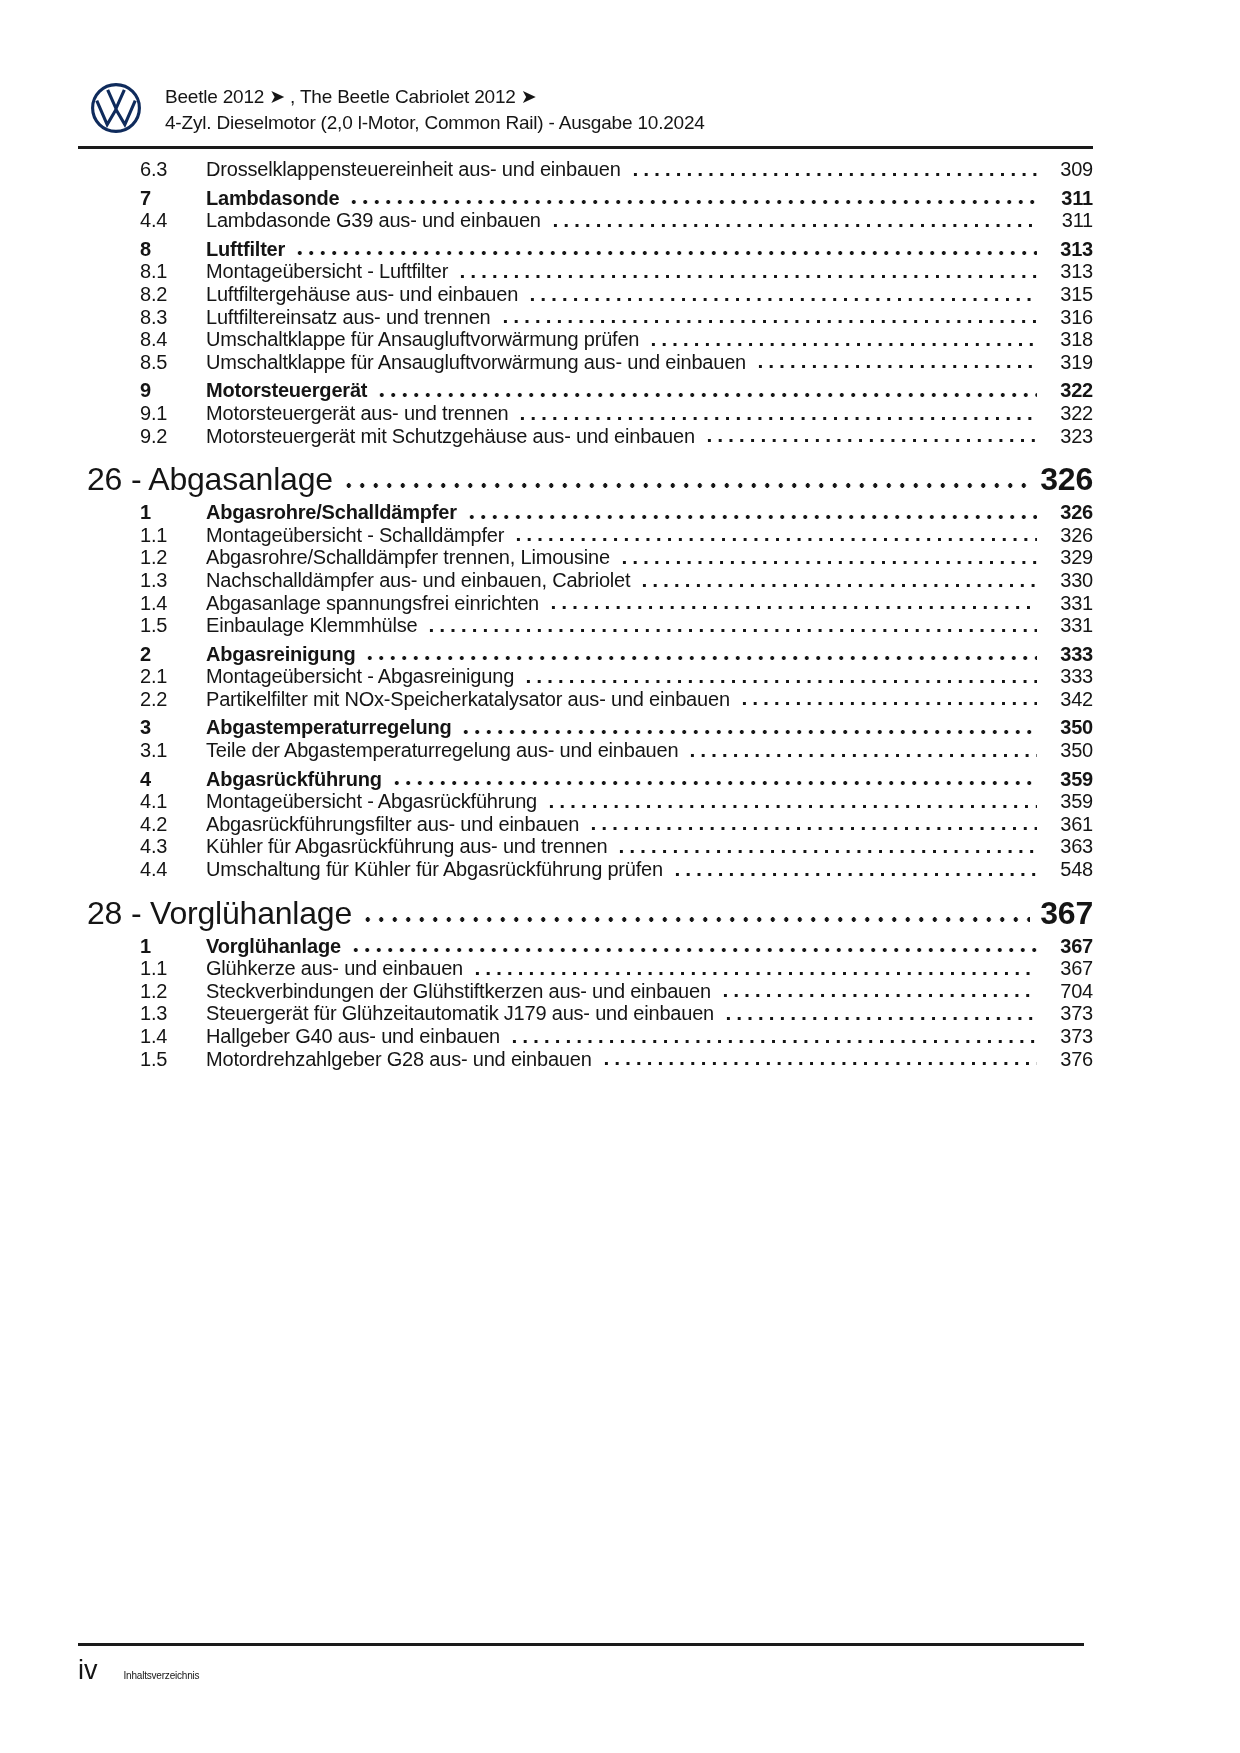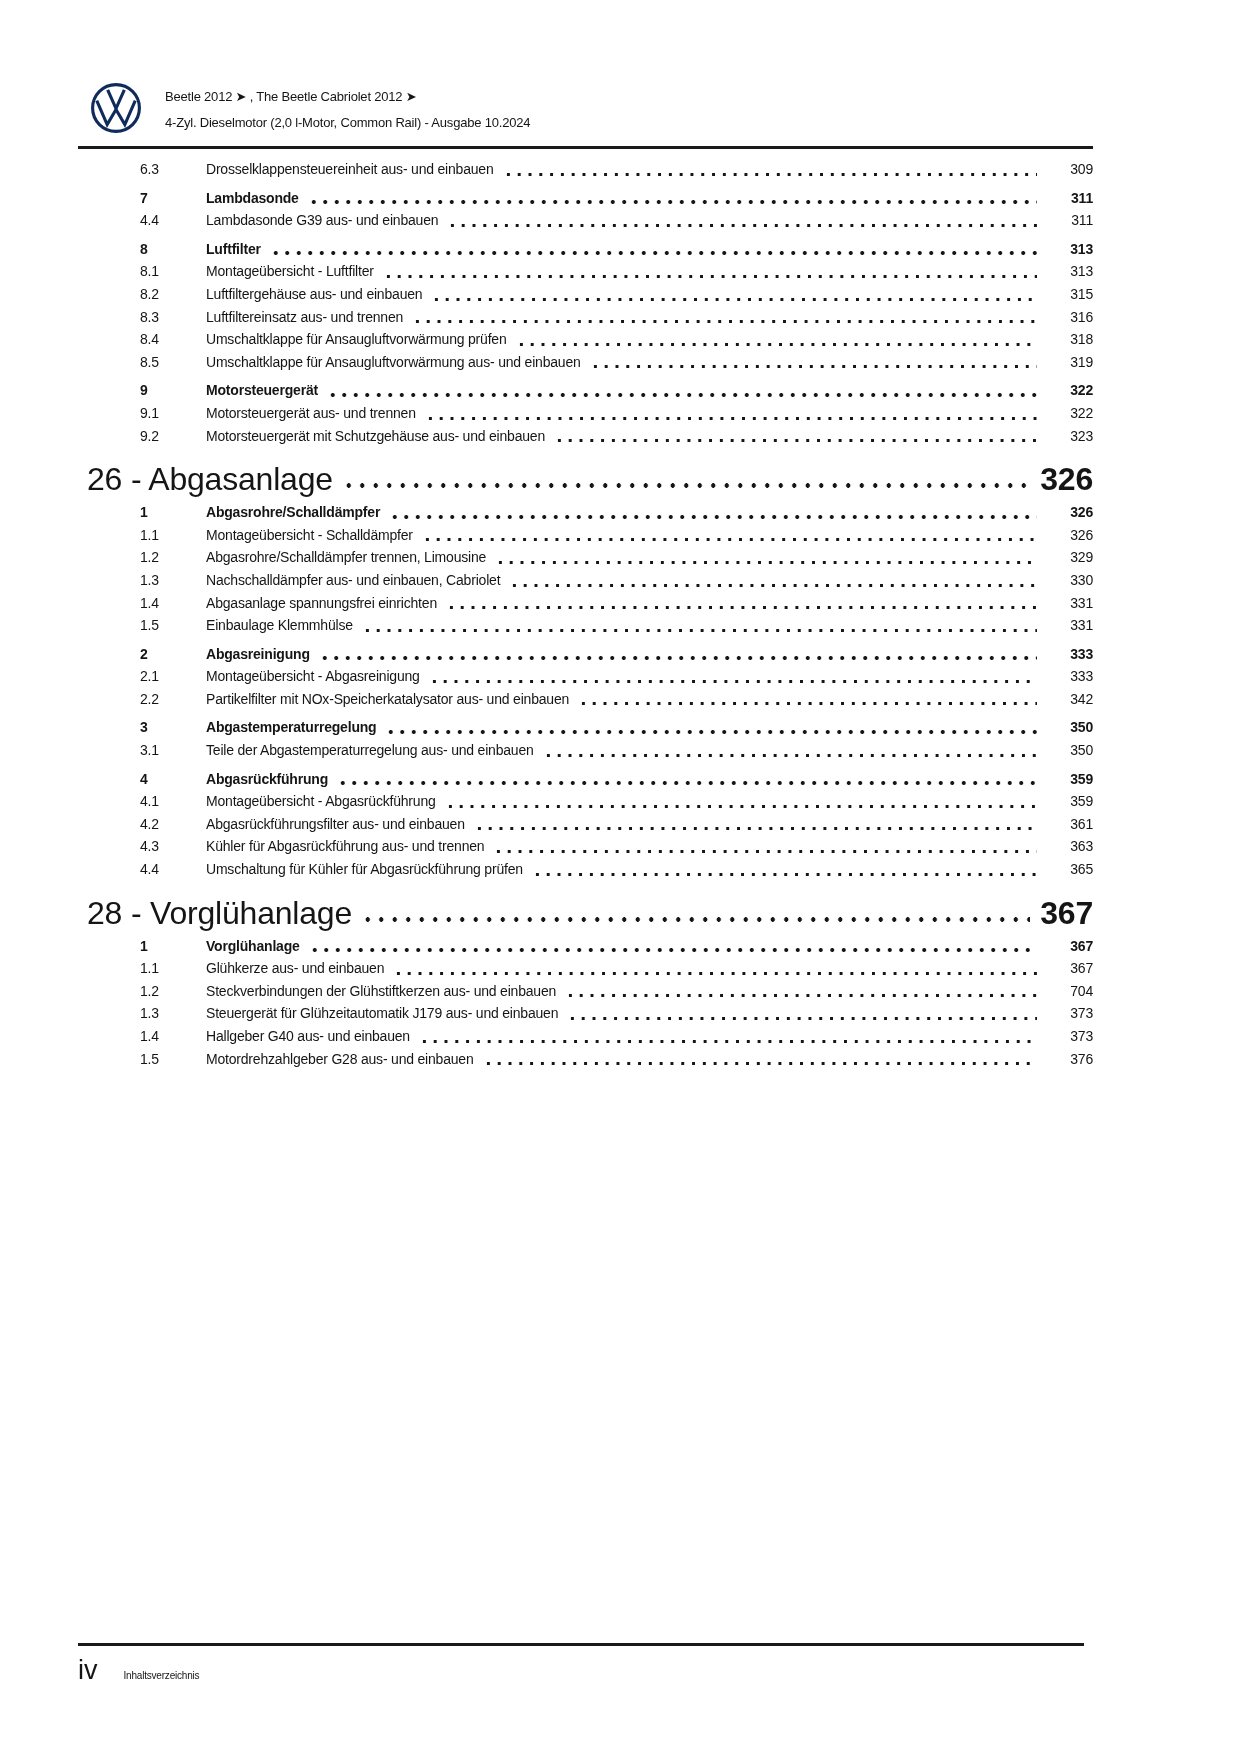--- a/index.html
+++ b/index.html
@@ -17,30 +17,30 @@
     color: var(--ink);
     overflow: hidden;
     letter-spacing: -0.2px;
   }
   .content { margin-left: 78px; margin-right: 147px; }
 
   
   .hdr { display: flex; align-items: flex-start; padding-top: 82px; }
   .logo-box { width: 52px; height: 52px; margin-left: 12px; flex-shrink: 0; color: var(--logo-navy); }
   .logo-box svg { width: 52px; height: 52px; display: block; }
-  .hdr-text { margin-left: 23px; font-size: 13px; line-height: 26px; padding-top: 2px; white-space: nowrap; }
+  .hdr-text { margin-left: 23px; font-size: 19px; line-height: 26px; padding-top: 2px; white-space: nowrap; }
   .rule { height: 3px; background: var(--rule); }
   .hdr-rule { margin-top: 10px; }
 
   
   .toc { padding-top: 9px; }
   .row {
     display: flex;
     align-items: baseline;
-    font-size: 14px;
+    font-size: 20px;
     line-height: 22.6px;
     white-space: nowrap;
   }
   .row .num { width: 66px; flex-shrink: 0; padding-left: 62px; }
   .row .title { flex-shrink: 0; }
   .row .leader {
     flex: 1 1 auto;
     min-width: 30px;
     align-self: stretch;
     margin: 0 10px 0 9px;
@@ -293,21 +293,21 @@
     <span class="num">4.3</span>
     <span class="title">Kühler für Abgasrückführung aus- und trennen</span>
     <span class="leader"></span>
     <span class="pnum">363</span>
   </div>
 
   <div class="row subsection">
     <span class="num">4.4</span>
     <span class="title">Umschaltung für Kühler für Abgasrückführung prüfen</span>
     <span class="leader"></span>
-    <span class="pnum">365</span>
+    <span class="pnum">548</span>
   </div>
 
   <div class="row chapter">
 
     <span class="title">28 - Vorglühanlage</span>
     <span class="leader"></span>
     <span class="pnum">367</span>
   </div>
 
   <div class="row section">

